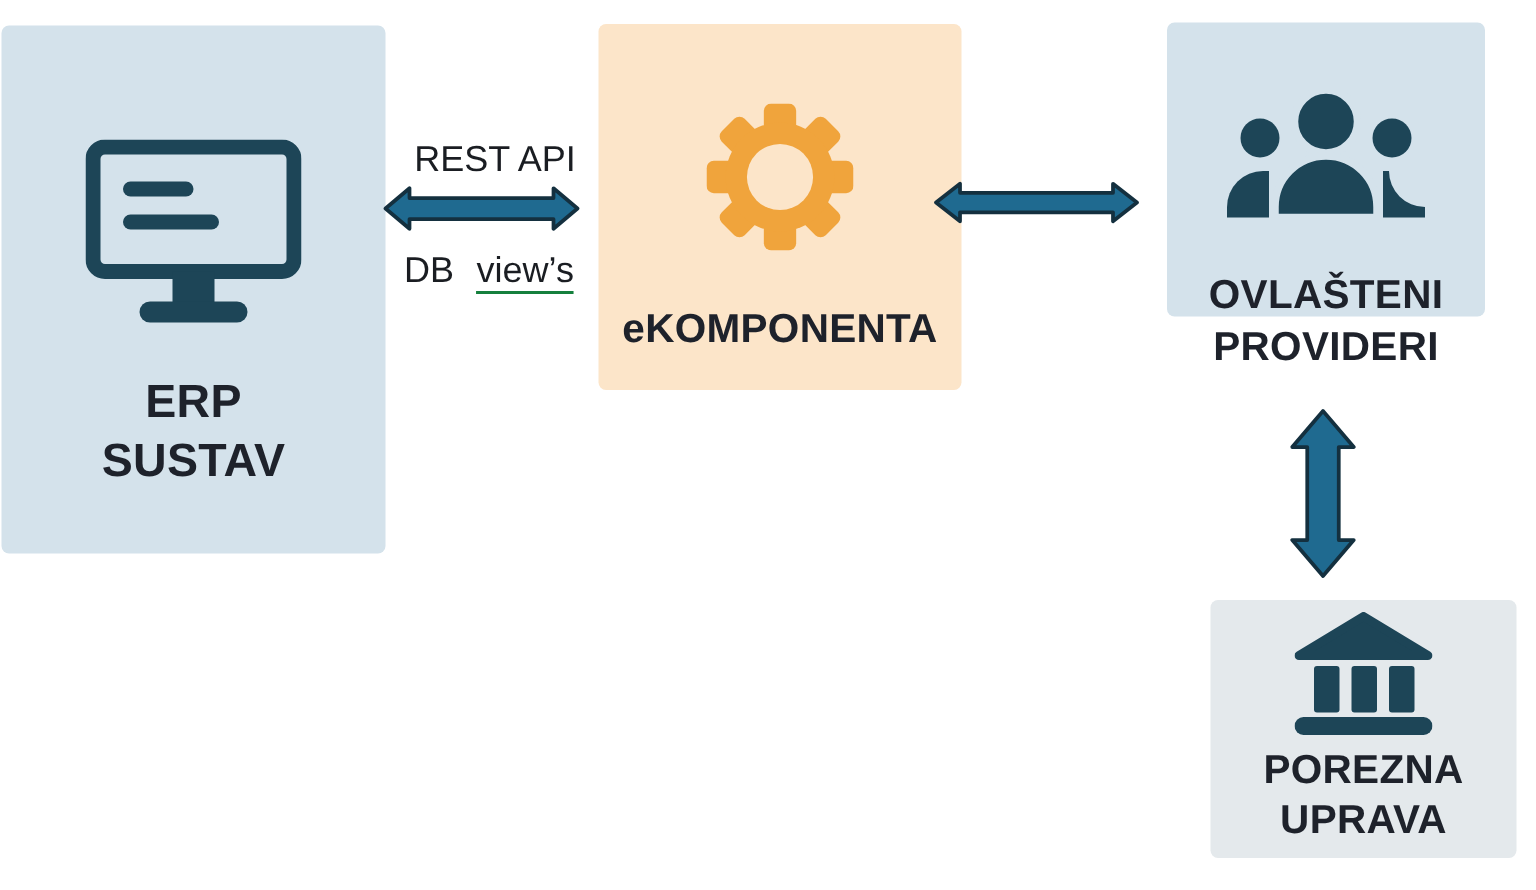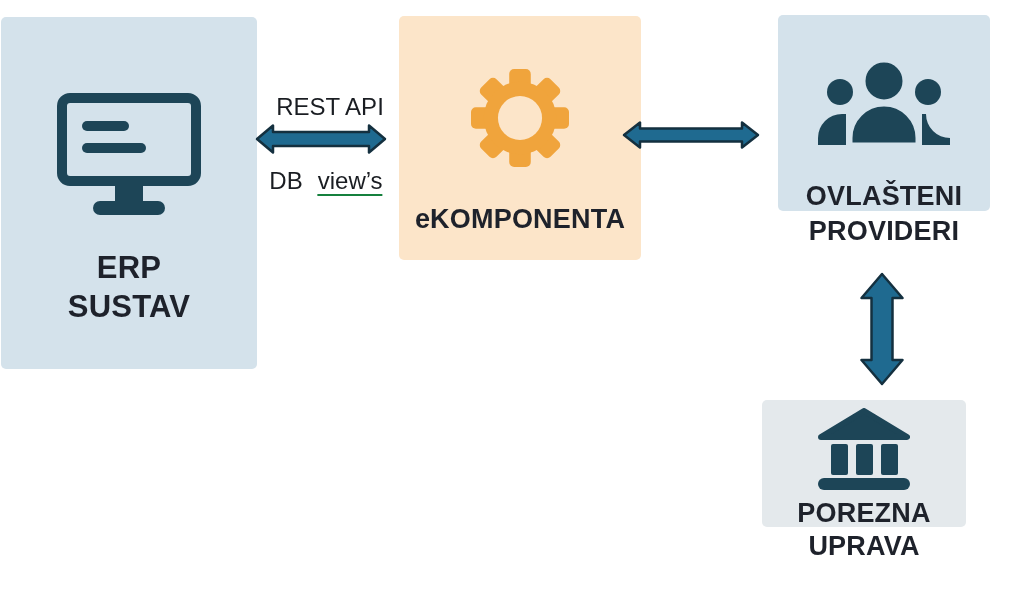--- a/index.html
+++ b/index.html
@@ -95,21 +95,21 @@
         <path d="M0 85 V78 A24 24 0 0 1 24 54 H28 V85 Z"></path>
         <path d="M132 85 V78 A24 24 0 0 1 108 54 H104 V85 Z"></path>
         <circle cx="66" cy="21" r="21" stroke="#d4e2eb" stroke-width="5"></circle>
         <path d="M32 85 V78 A34 34 0 0 1 100 78 V85 Z" stroke="#d4e2eb" stroke-width="5"></path>
       </g>
     </svg>
     <div class="node-label provideri-label">OVLAŠTENI
 PROVIDERI</div>
   </div>
 
-  <div class="node node-gray" style="left:762px; top:400px; width:204px; height:127px;">
+  <div class="node node-gray" style="left:807px; top:400px; width:204px; height:172px;">
     <svg class="node-icon" style="top:8px;" width="92" height="82" viewBox="0 0 92 82">
       <g fill="#1d4557">
         <path d="M46 3 L89 29 H3 Z" stroke="#1d4557" stroke-width="6" stroke-linejoin="round"></path>
         <rect x="13" y="36" width="17" height="31" rx="2"></rect>
         <rect x="38" y="36" width="17" height="31" rx="2"></rect>
         <rect x="63" y="36" width="17" height="31" rx="2"></rect>
         <rect x="0" y="70" width="92" height="12" rx="6"></rect>
       </g>
     </svg>
     <div class="node-label porezna-label">POREZNA

